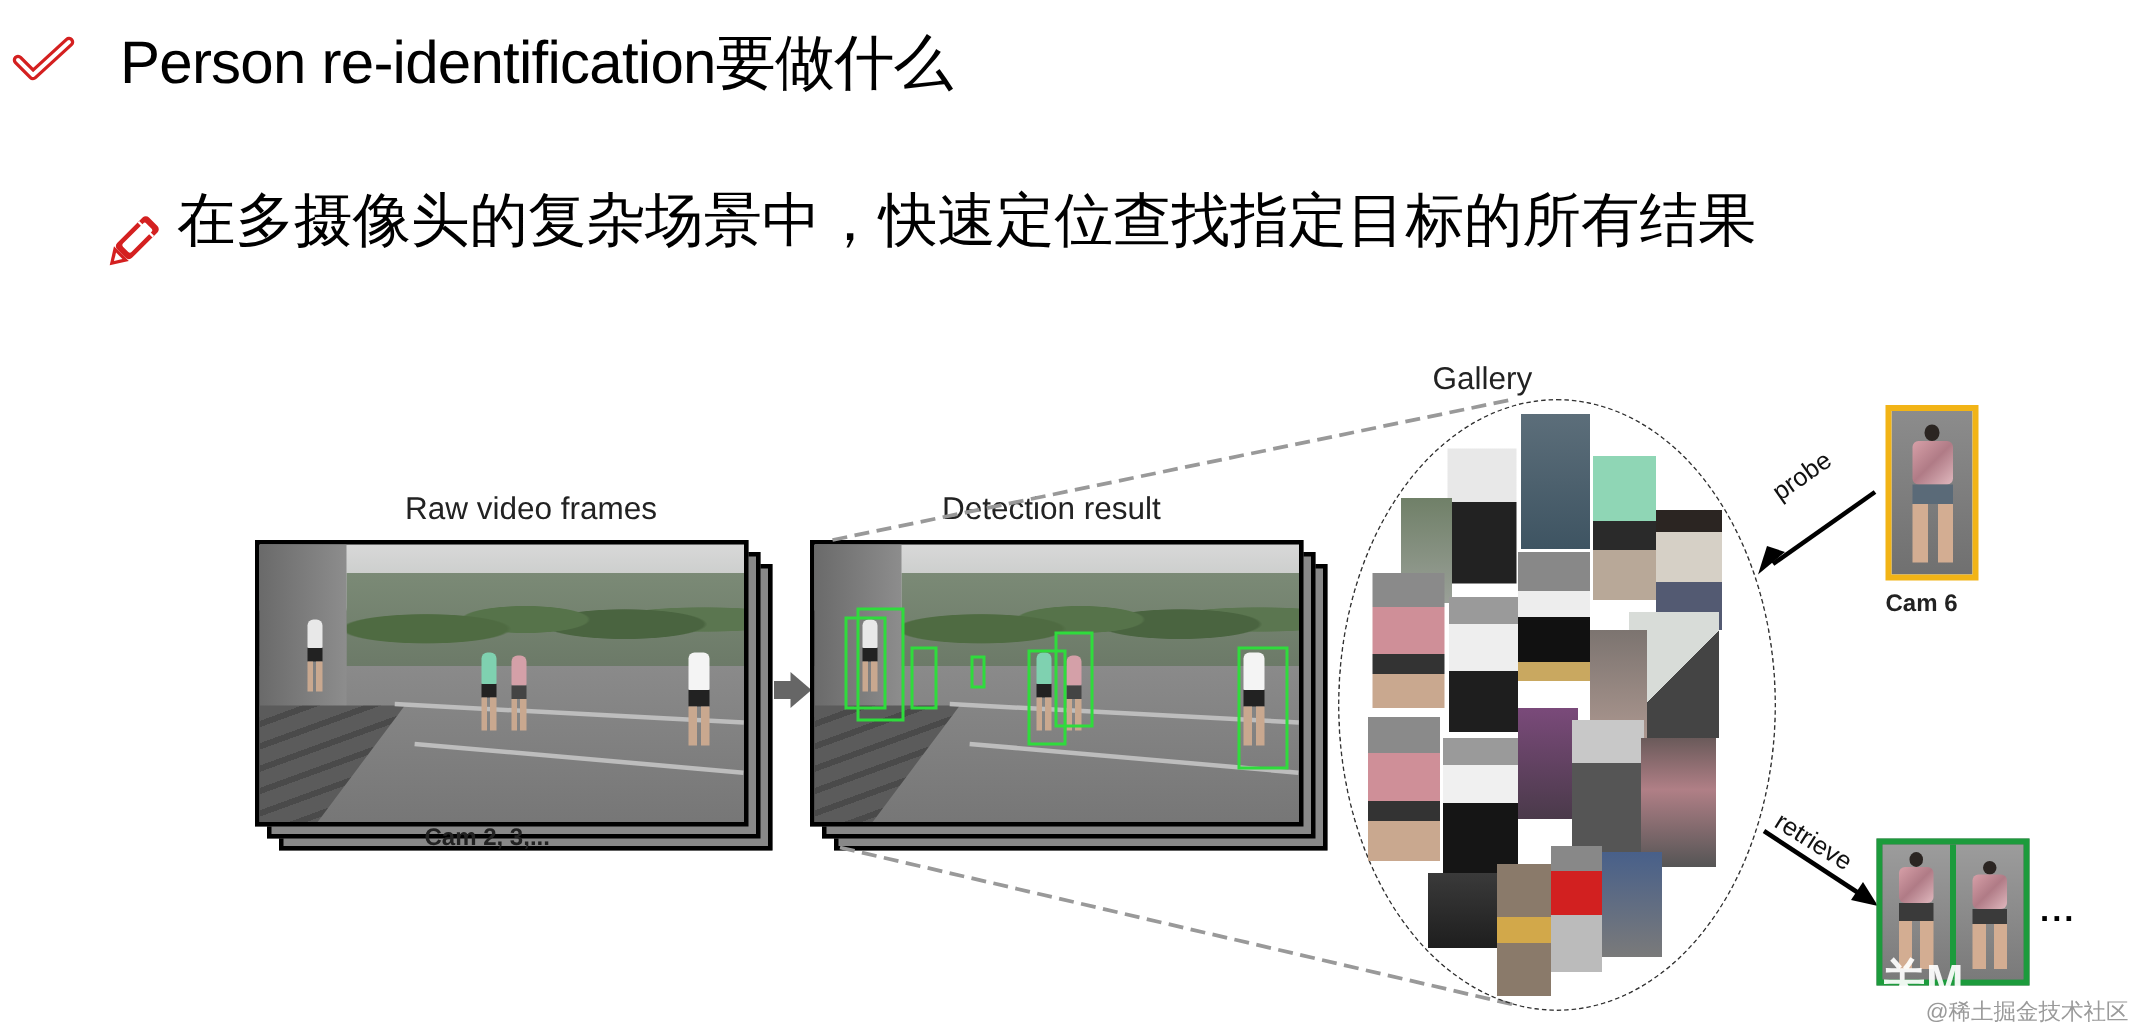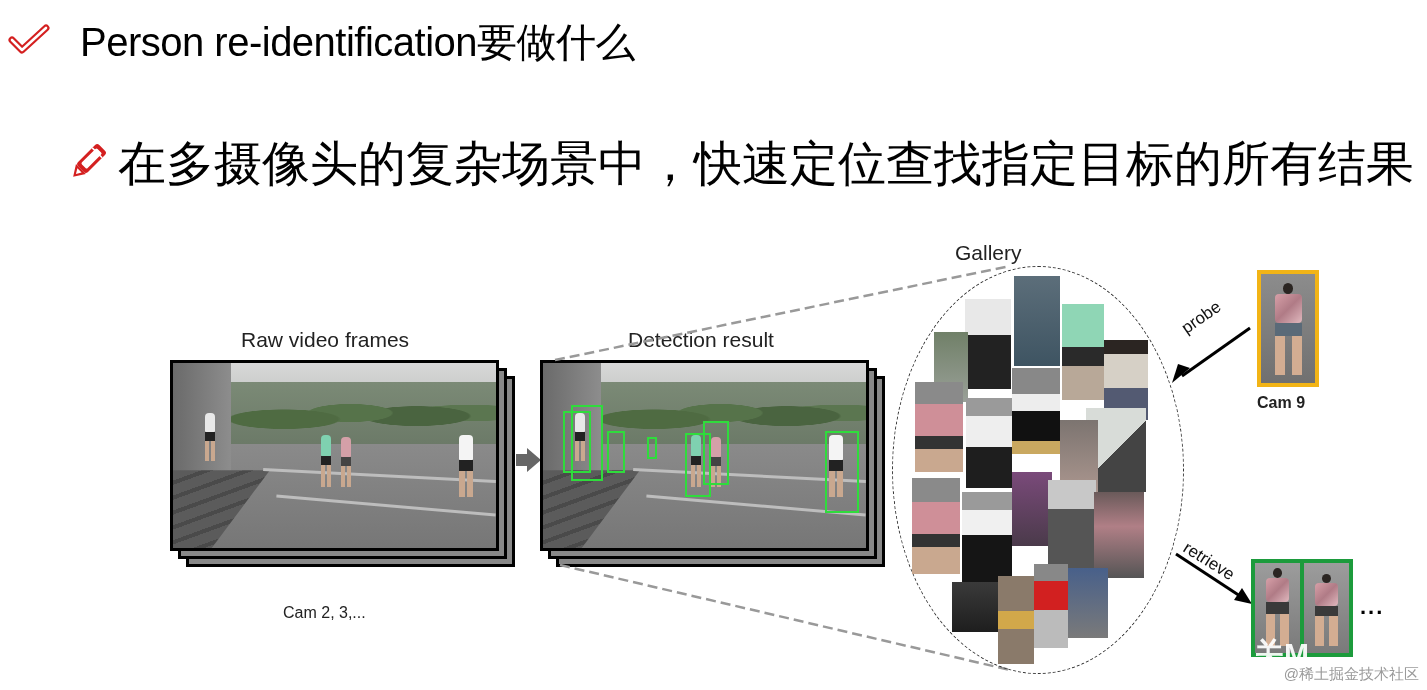--- a/index.html
+++ b/index.html
@@ -1,20 +1,20 @@
 <!DOCTYPE html>
 <html><head>
 <meta charset="utf-8">
 <style>
   html, body { margin: 0; padding: 0; background: #ffffff; }
   body { width: 1427px; height: 690px; position: relative; overflow: hidden;
          font-family: "Liberation Sans", "DejaVu Sans", sans-serif; color: #111; }
   .abs { position: absolute; }
   .title { left: 80px; top: 14px; font-size: 40px; line-height: 56px; color: #000; white-space: nowrap; letter-spacing: -0.5px; }
-  .subtitle { left: 118px; top: 136px; font-size: 48px; line-height: 56px; color: #000; white-space: nowrap; }
+  .subtitle { left: 118px; top: 120px; font-size: 39px; line-height: 56px; color: #000; white-space: nowrap; }
   .label { font-size: 21px; color: #222; white-space: nowrap; }
   .small-label { font-size: 16px; color: #222; white-space: nowrap; font-weight: bold; }
   .frame-stack { position: absolute; }
   .frame { position: absolute; border: 3px solid #000; box-sizing: border-box; background: #888; overflow: hidden; }
   .scene { position: absolute; inset: 0; }
   .sky { position: absolute; left: 0; right: 0; top: 0; height: 24%; background: linear-gradient(#d8d8d8, #bfc3c0); }
   .trees { position: absolute; left: 18%; right: 0; top: 10%; height: 34%;
            background: radial-gradient(ellipse at 20% 60%, #4f6b42 0 18%, transparent 19%),
                        radial-gradient(ellipse at 45% 50%, #56734a 0 20%, transparent 21%),
                        radial-gradient(ellipse at 70% 55%, #4a6440 0 20%, transparent 21%),
@@ -61,21 +61,21 @@
   <g transform="rotate(45 22 22)">
     <rect x="15" y="2" width="14" height="30" rx="3" fill="#d42020"></rect>
     <rect x="18" y="6" width="8" height="22" rx="1.5" fill="#ffffff"></rect>
     <line x1="15" y1="9" x2="29" y2="9" stroke="#ffffff" stroke-width="1.5"></line>
     <polygon points="15,32 29,32 22,43" fill="#d42020"></polygon>
     <polygon points="19,34 25,34 22,39" fill="#ffffff"></polygon>
   </g>
 </svg>
 <div class="abs subtitle">在多摄像头的复杂场景中，快速定位查找指定目标的所有结果</div>
 
-<div class="abs label" style="left:241px;top:328px">Raw video frames</div>
+<div class="abs label" style="left:270px;top:328px">Raw video frames</div>
 <div class="frame-stack" style="left:170px;top:360px;width:345px;height:207px">
   <div class="frame" style="left:16px;top:16px;width:329px;height:191px"></div>
   <div class="frame" style="left:8px;top:8px;width:329px;height:191px"></div>
   <div class="frame" style="left:0;top:0;width:329px;height:191px">
     <div class="scene">
       <div class="sky"></div>
       <div class="trees"></div>
       <div class="ground2"></div>
       <div class="building"></div>
       <div class="steps"></div>
@@ -97,21 +97,21 @@
           <div class="legs"></div>
         </div>
       <div class="person" style="left:286px;top:72px;height:62px;width:14px">
           <div class="shirt" style="background:#f4f4f4"></div>
           <div class="shorts"></div>
           <div class="legs"></div>
         </div>
     </div>
   </div>
 </div>
-<div class="abs small-label" style="left:283px;top:604px;font-weight:normal">Cam 2, 3,...</div>
+<div class="abs small-label" style="left:283px;top:550px;font-weight:bold">Cam 2, 3,...</div>
 
 <div class="arrow-shaft" style="left:516px;top:454px;width:12px;height:12px"></div>
 <div class="arrow-right" style="left:527px;top:448px"></div>
 
 <div class="abs label" style="left:628px;top:328px">Detection result</div>
 <div class="frame-stack" style="left:540px;top:360px;width:345px;height:207px">
   <div class="frame" style="left:16px;top:16px;width:329px;height:191px"></div>
   <div class="frame" style="left:8px;top:8px;width:329px;height:191px"></div>
   <div class="frame" style="left:0;top:0;width:329px;height:191px">
     <div class="scene">
@@ -188,21 +188,21 @@
 </svg>
 <div class="abs" style="left:1178px;top:322px;font-size:17px;transform:rotate(-35deg);transform-origin:left top;white-space:nowrap">probe</div>
 <div class="probe-box" style="left:1257px;top:270px;width:62px;height:117px">
   <div class="fig" style="top:8%;height:88%">
       <div class="head"></div>
       <div class="torso"></div>
       <div class="skirt" style="background:#5a6a78"></div>
       <div class="leg"></div>
     </div>
 </div>
-<div class="abs small-label" style="left:1257px;top:394px">Cam 9</div>
+<div class="abs small-label" style="left:1257px;top:394px">Cam 6</div>
 
 <svg class="abs" style="left:1172px;top:548px" width="84" height="60">
   <line x1="4" y1="6" x2="68" y2="48" stroke="#000" stroke-width="3"></line>
   <polygon points="80,56 62,52 70,40" fill="#000"></polygon>
 </svg>
 <div class="abs" style="left:1190px;top:538px;font-size:17px;transform:rotate(32deg);transform-origin:left top;white-space:nowrap">retrieve</div>
 <div class="retrieve-box" style="left:1251px;top:559px;width:102px;height:98px">
   <div class="retrieve-cell">
     <div class="fig" style="top:6%;height:90%">
         <div class="head"></div>

